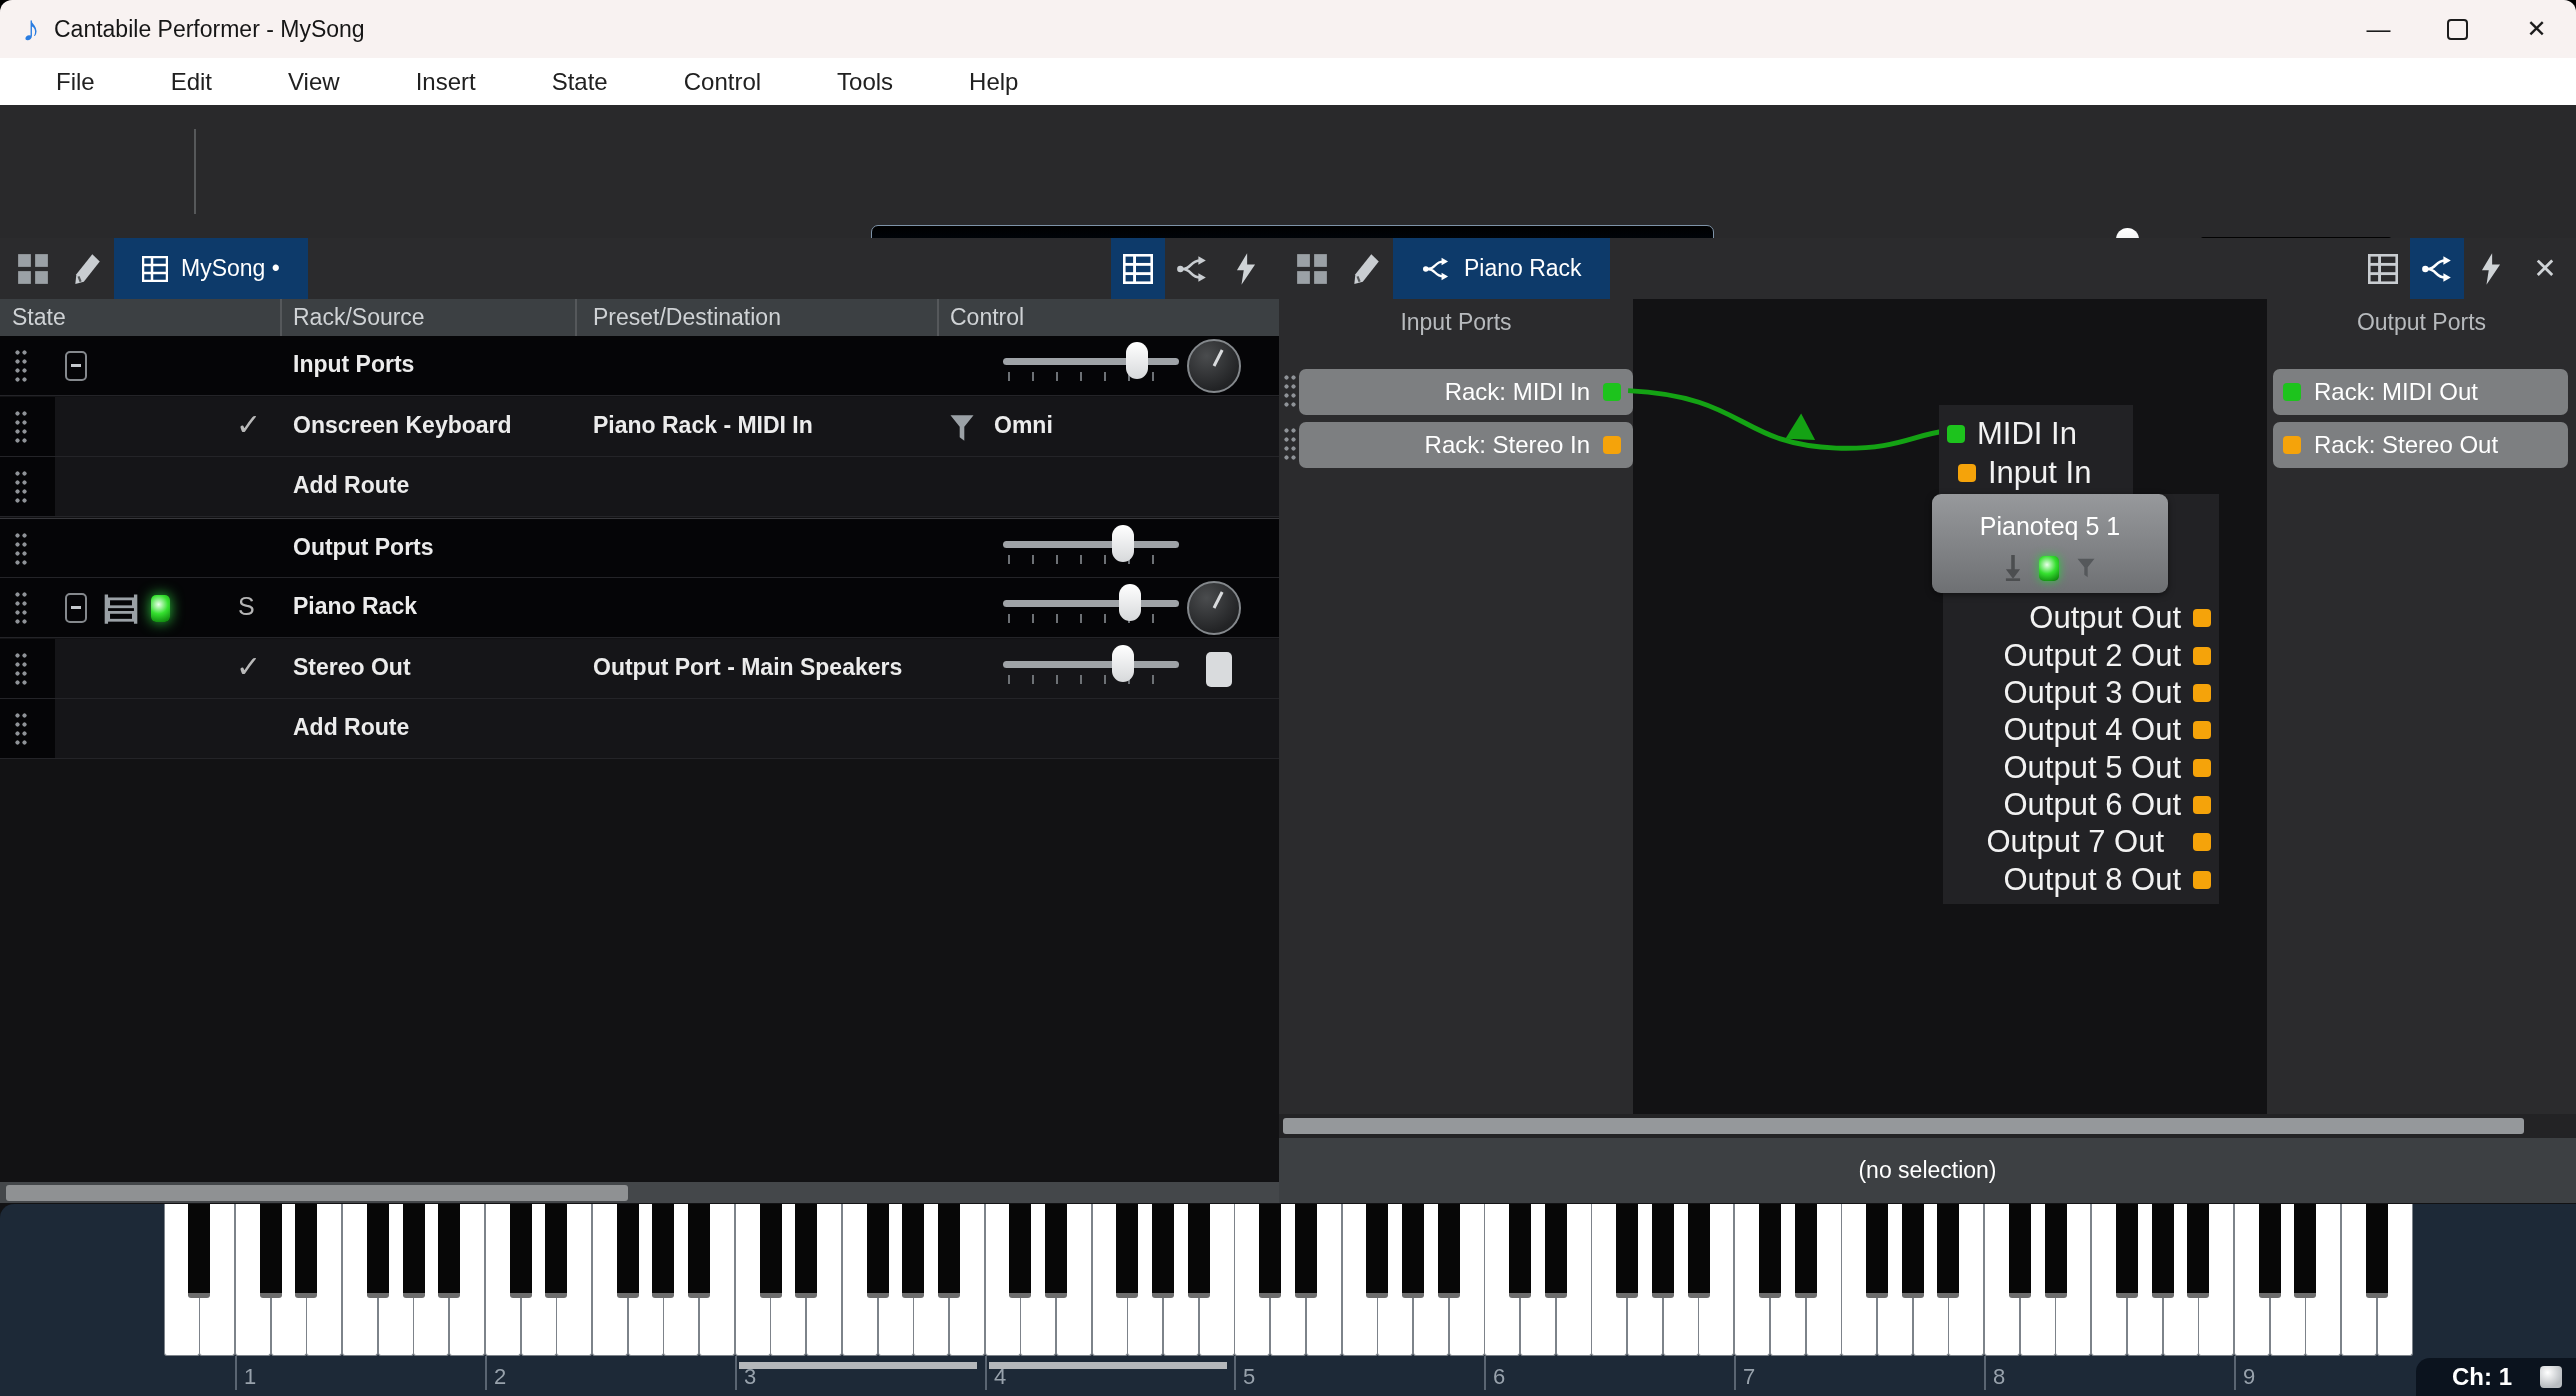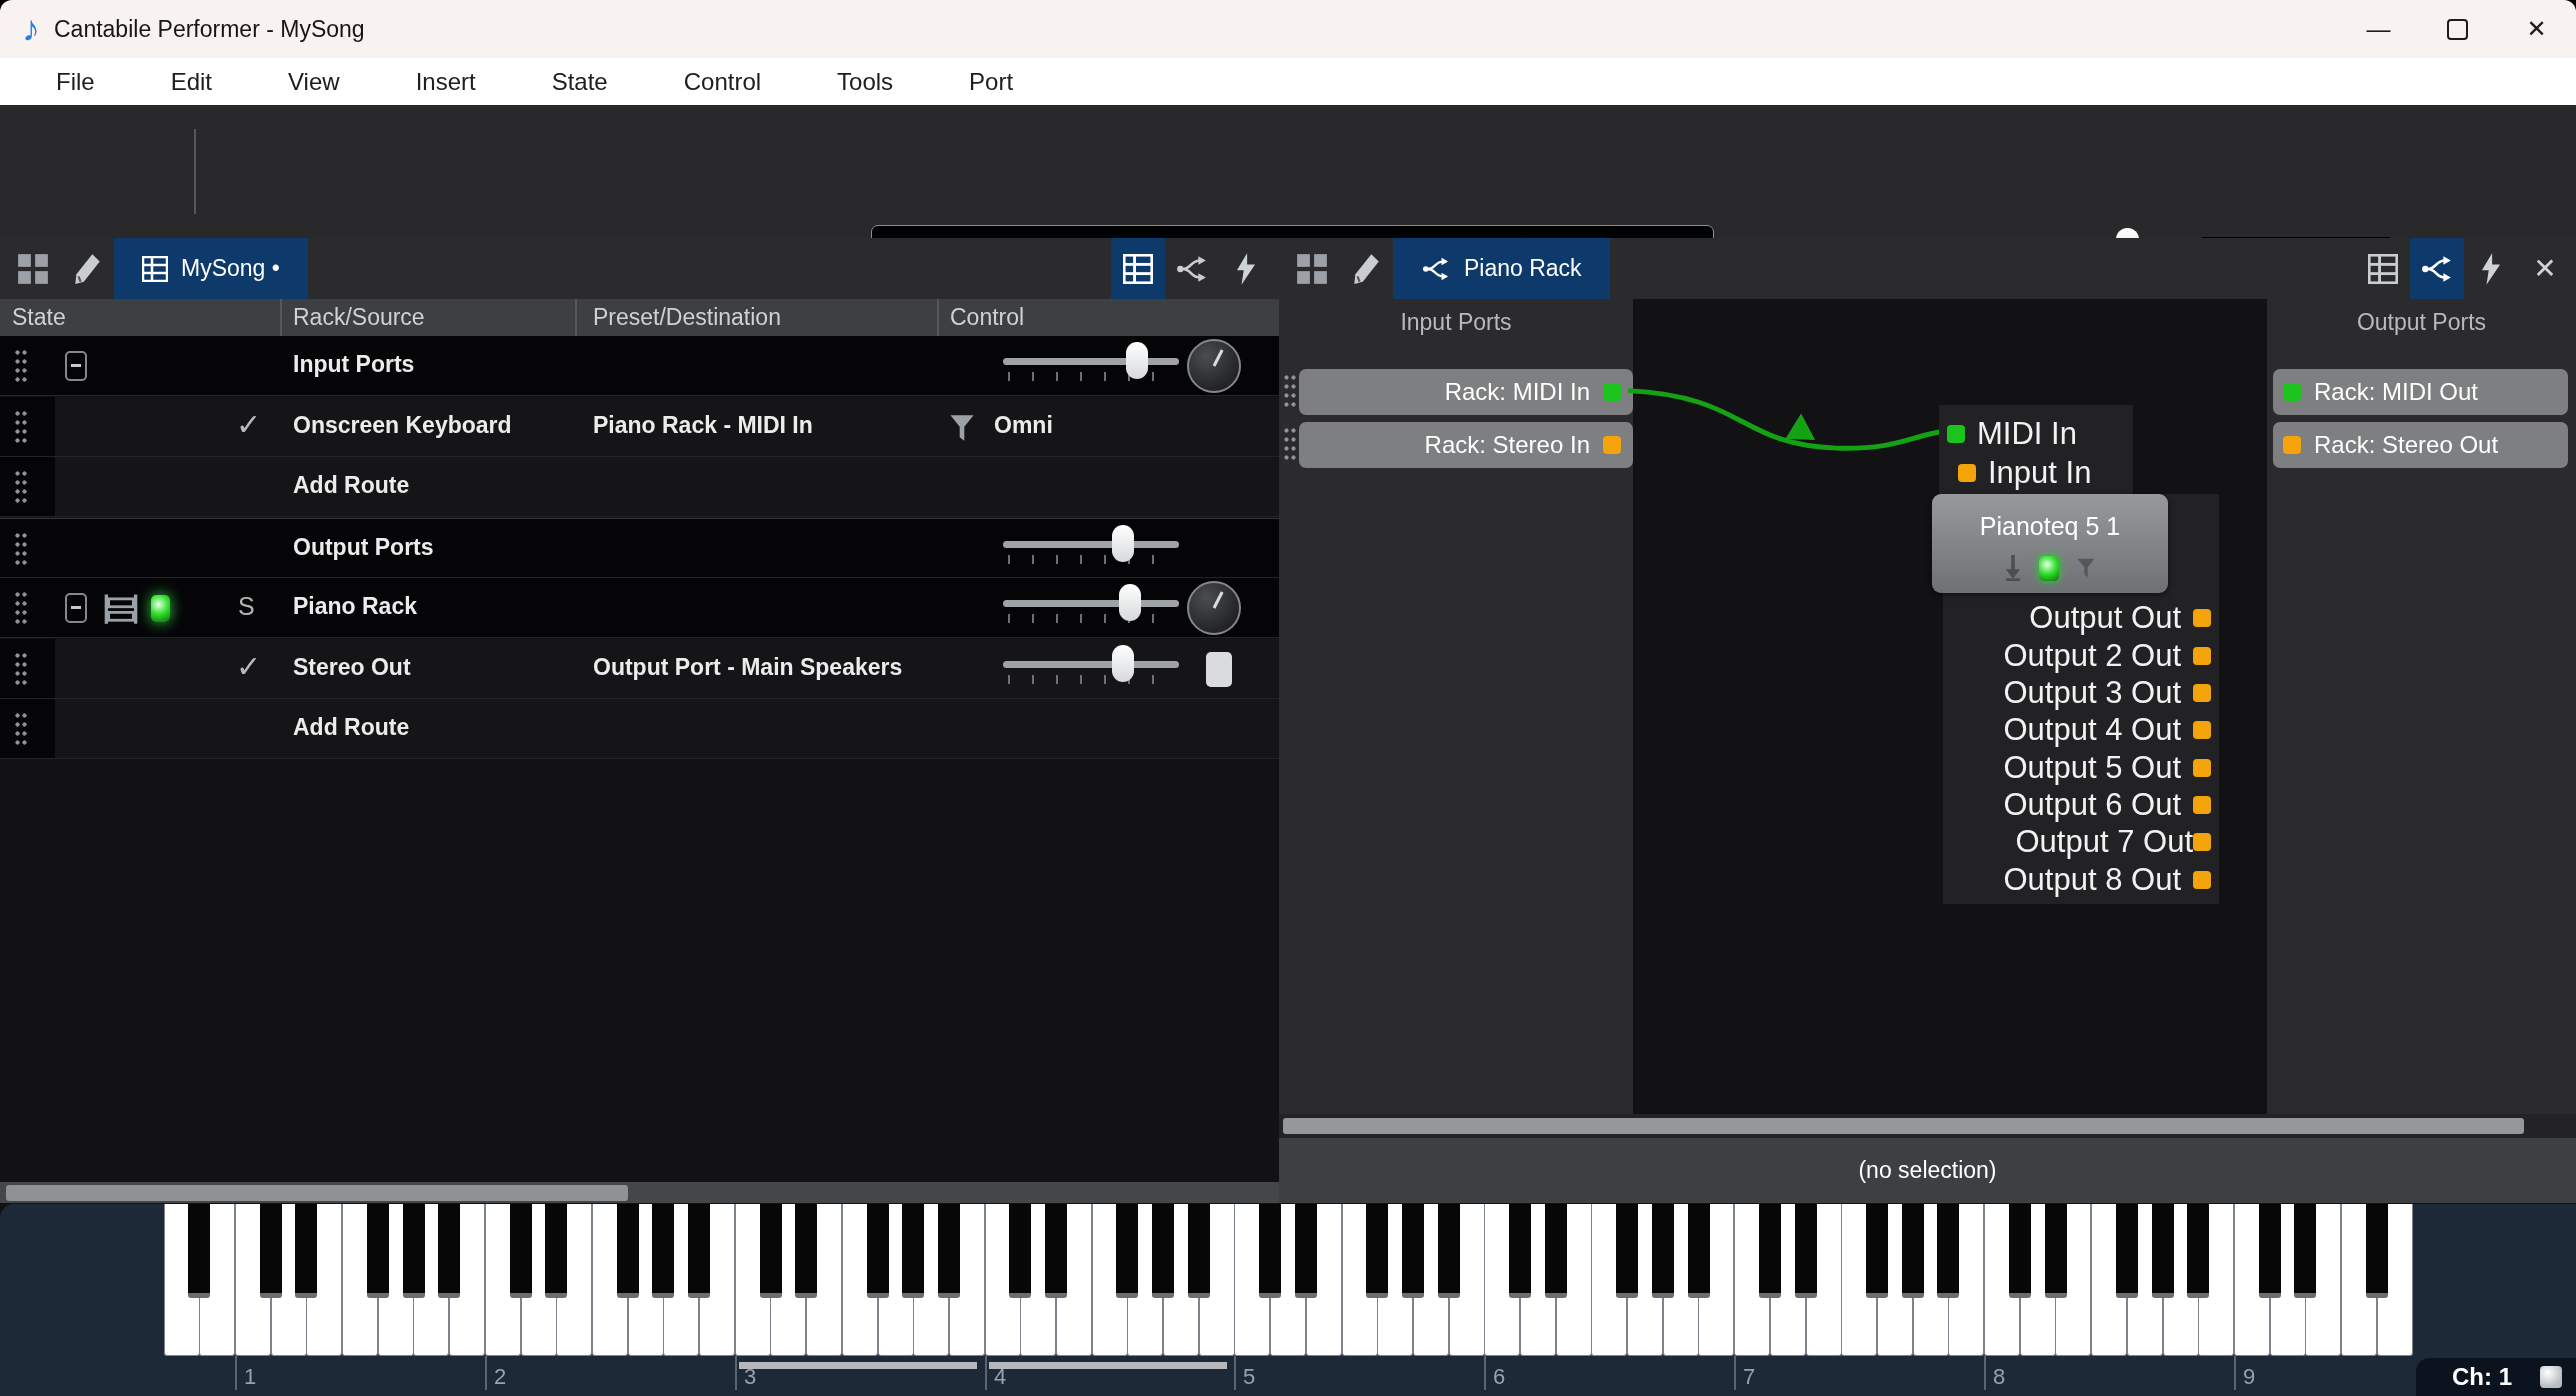--- a/index.html
+++ b/index.html
@@ -117,21 +117,21 @@
   </div>
 
   <div class="abs menubar">
     <span class="menuitem">File</span>
     <span class="menuitem">Edit</span>
     <span class="menuitem">View</span>
     <span class="menuitem">Insert</span>
     <span class="menuitem">State</span>
     <span class="menuitem">Control</span>
     <span class="menuitem">Tools</span>
-    <span class="menuitem">Port</span>
+    <span class="menuitem">Help</span>
   </div>
 
   <div class="abs toolbar">
     <div class="abs" style="left:30px;top:149px">
       <svg width="56" height="52" viewBox="0 0 44 40">
           <path d="M7 3 L22 29 L37 3 Z" fill="#8f9499"></path>
           <path d="M7 3 L22 29 L13 35 Z" fill="#b7bcc1" opacity=".75"></path>
           <ellipse cx="20" cy="33" rx="12" ry="6" fill="#c7ccd1" opacity=".8"></ellipse>
         </svg>
     </div>
@@ -516,21 +516,21 @@
       <span class="psq orange"></span>
     </div>
   <div class="nrow" style="left:1953px;top:750px;width:258px;justify-content:flex-end;gap:12px">
       <span>Output 5 Out</span>
       <span class="psq orange"></span>
     </div>
   <div class="nrow" style="left:1953px;top:787px;width:258px;justify-content:flex-end;gap:12px">
       <span>Output 6 Out</span>
       <span class="psq orange"></span>
     </div>
-  <div class="nrow" style="left:1953px;top:824px;width:258px;justify-content:flex-end;gap:0">
+  <div class="nrow" style="left:1953px;top:824px;width:258px;justify-content:flex-end;gap:29px">
       <span>Output 7 Out</span>
       <span class="psq orange"></span>
     </div>
   <div class="nrow" style="left:1953px;top:862px;width:258px;justify-content:flex-end;gap:12px">
       <span>Output 8 Out</span>
       <span class="psq orange"></span>
     </div>
 
   <div class="abs rscroll-track"></div>
   <div class="abs rscroll-thumb"></div>

